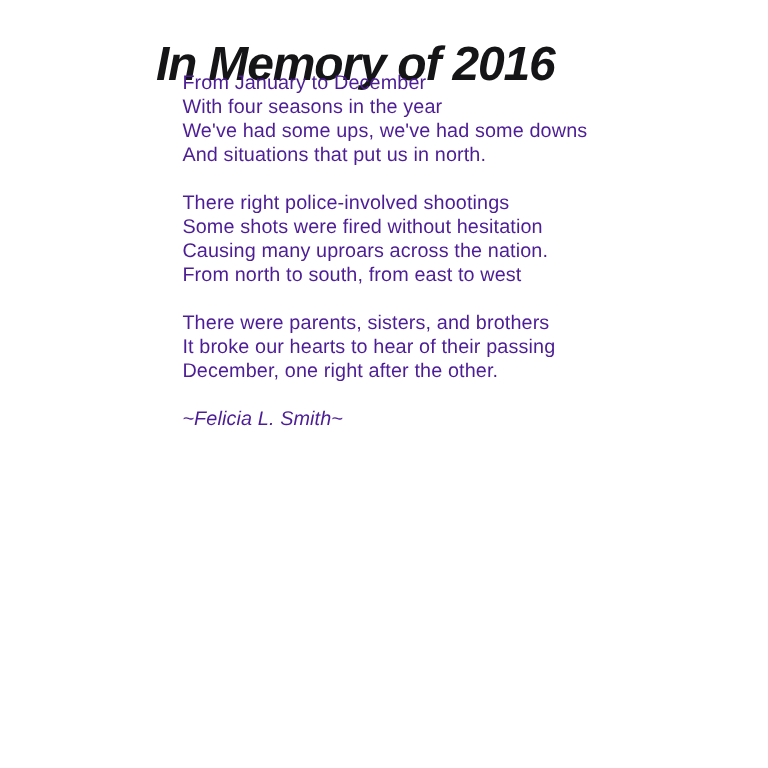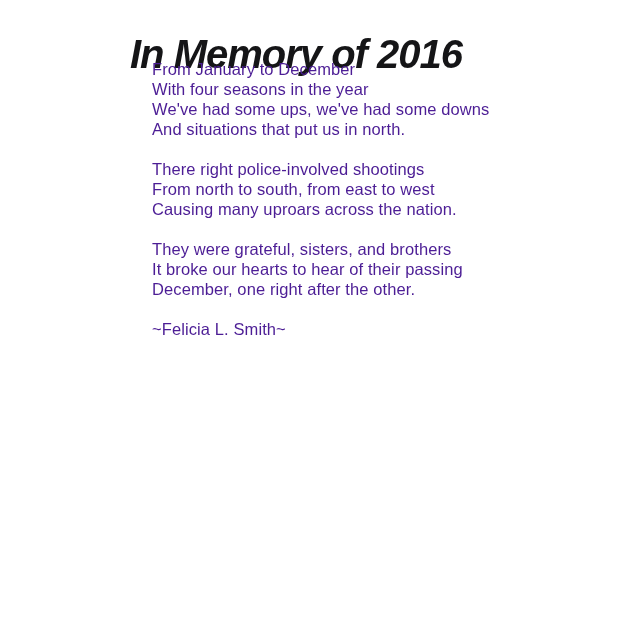--- a/index.html
+++ b/index.html
@@ -42,47 +42,49 @@
   }
   .stanza {
     margin: 0 0 20px 0;
   }
   .line {
     white-space: nowrap;
   }
   .attribution {
     margin-top: 20px;
     white-space: nowrap;
+    font-style: italic;
   }
 </style>
 </head>
 <body>
 
 <div class="page">
 
   <h1 class="title">In Memory of 2016</h1>
 
   <div class="poem">
 
     <div class="stanza">
       <div class="line">From January to December</div>
       <div class="line">With four seasons in the year</div>
       <div class="line">We've had some ups, we've had some downs</div>
       <div class="line">And situations that put us in north.</div>
     </div>
 
     <div class="stanza">
       <div class="line">There right police-involved shootings</div>
+      <div class="line">Some shots were fired without hesitation</div>
+      <div class="line">Causing many uproars across the nation.</div>
       <div class="line">From north to south, from east to west</div>
-      <div class="line">Causing many uproars across the nation.</div>
     </div>
 
 
     <div class="stanza">
-      <div class="line">They were grateful, sisters, and brothers</div>
+      <div class="line">There were parents, sisters, and brothers</div>
       <div class="line">It broke our hearts to hear of their passing</div>
       <div class="line">December, one right after the other.</div>
     </div>
 
 
     <div class="attribution">~Felicia L. Smith~</div>
 
   </div>
 </div>
 

